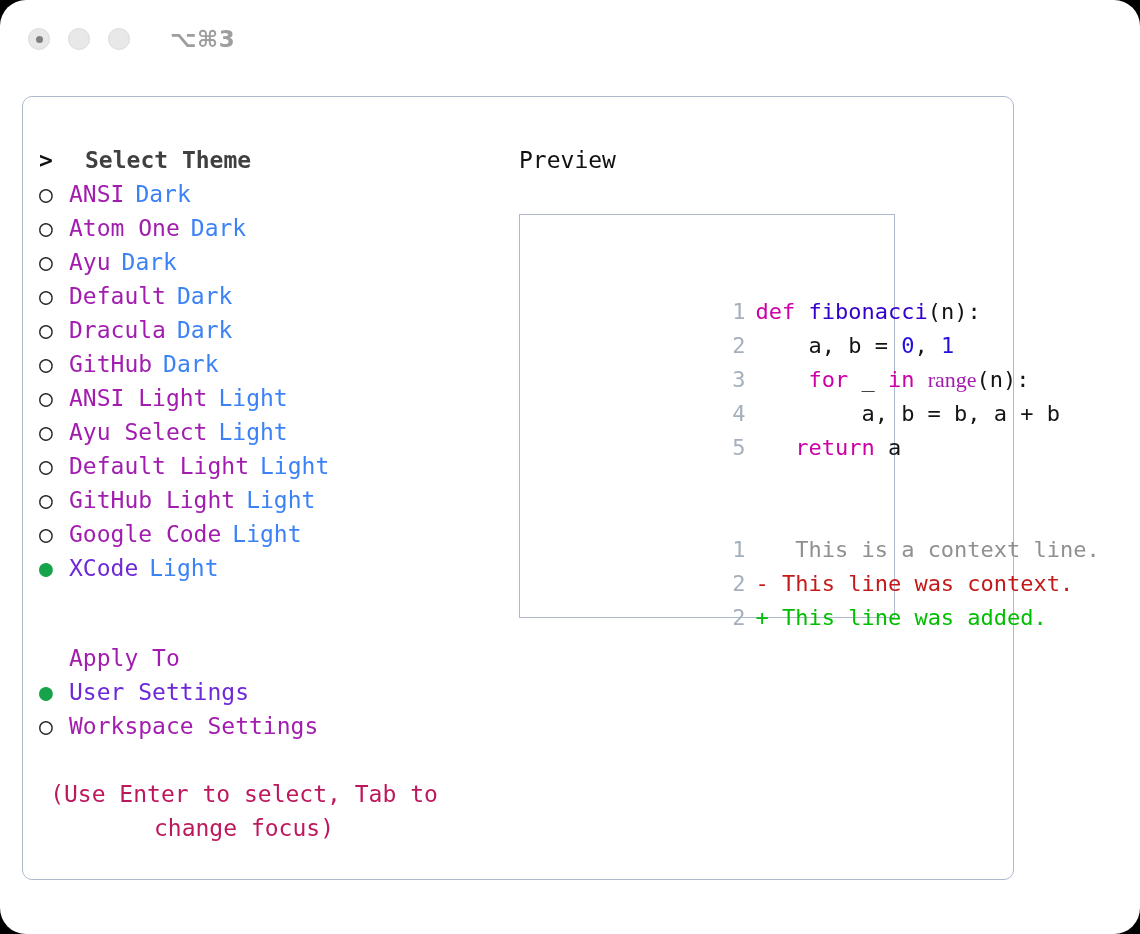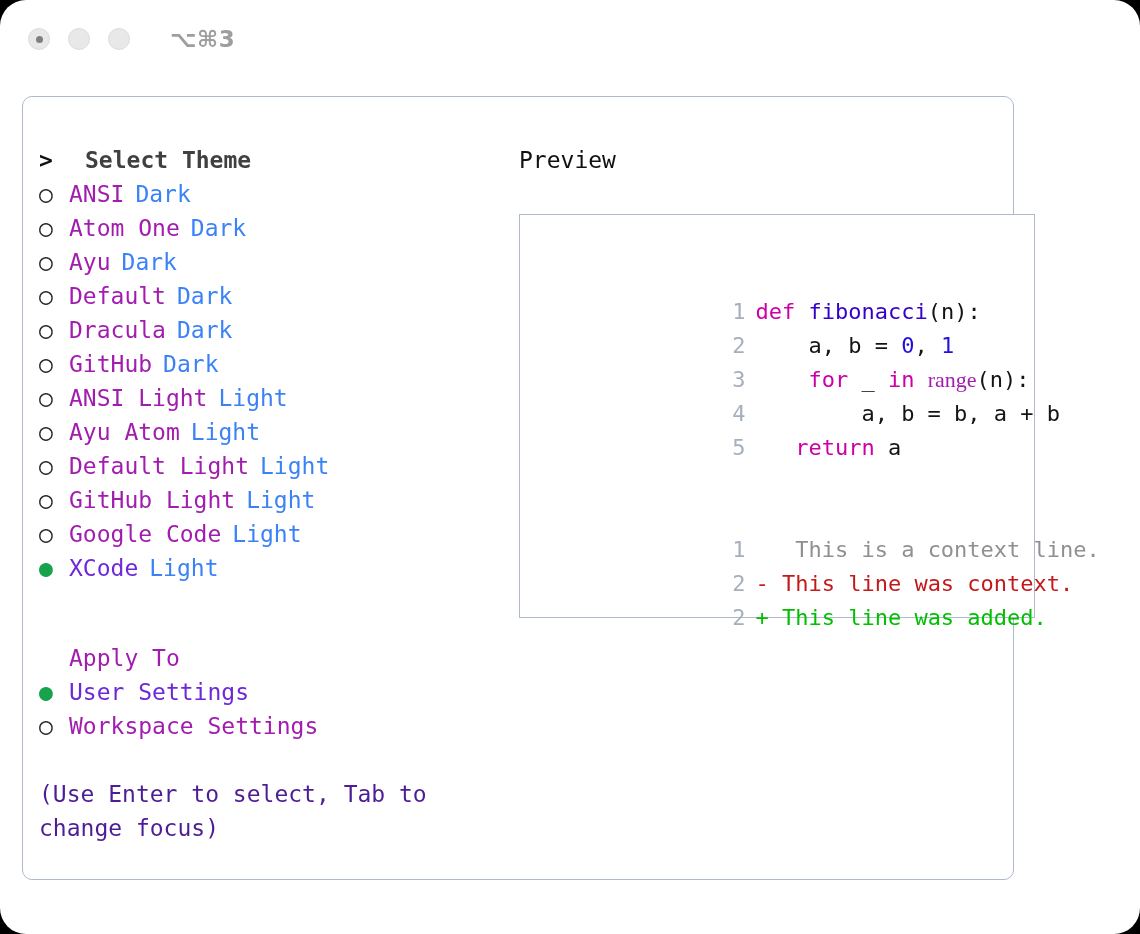--- a/index.html
+++ b/index.html
@@ -115,41 +115,42 @@
   .label.green  { color: #6d28d9; }
   .variant      { color: #3b82f6; margin-left: 11px; }
 
   #section-gap { height: 36px; }
 
   .apply-header { padding-left: 0; margin-top: 20px; }
   .apply-header .marker { visibility: hidden; }
 
   #hint-block {
     margin-top: 34px;
-    color: #4c1d95;
+    color: #be185d;
     font-size: 23px;
     line-height: 34px;
     width: 410px;
+    text-align: center;
   }
 
   
   #preview-column {
     position: absolute;
     left: 496px;
     top: 46px;
     width: 500px;
   }
   #preview-title {
     font-size: 23px;
     color: #111111;
     line-height: 34px;
     margin-bottom: 37px;
   }
   #preview-box {
-    width: 516px;
+    width: 376px;
     height: 404px;
     border: 1.5px solid #aebacb;
     box-sizing: border-box;
     background: #ffffff;
     position: relative;
   }
   #code-area {
     position: absolute;
     left: 18px;
     top: 46px;
@@ -240,21 +241,21 @@
         </div>
 
         <div class="row">
           <span class="marker hollow">○</span>
           <span class="label">ANSI Light</span>
           <span class="variant">Light</span>
         </div>
 
         <div class="row">
           <span class="marker hollow">○</span>
-          <span class="label">Ayu Atom</span>
+          <span class="label">Ayu Select</span>
           <span class="variant">Light</span>
         </div>
 
         <div class="row">
           <span class="marker hollow">○</span>
           <span class="label">Default Light</span>
           <span class="variant">Light</span>
         </div>
 
         <div class="row">

